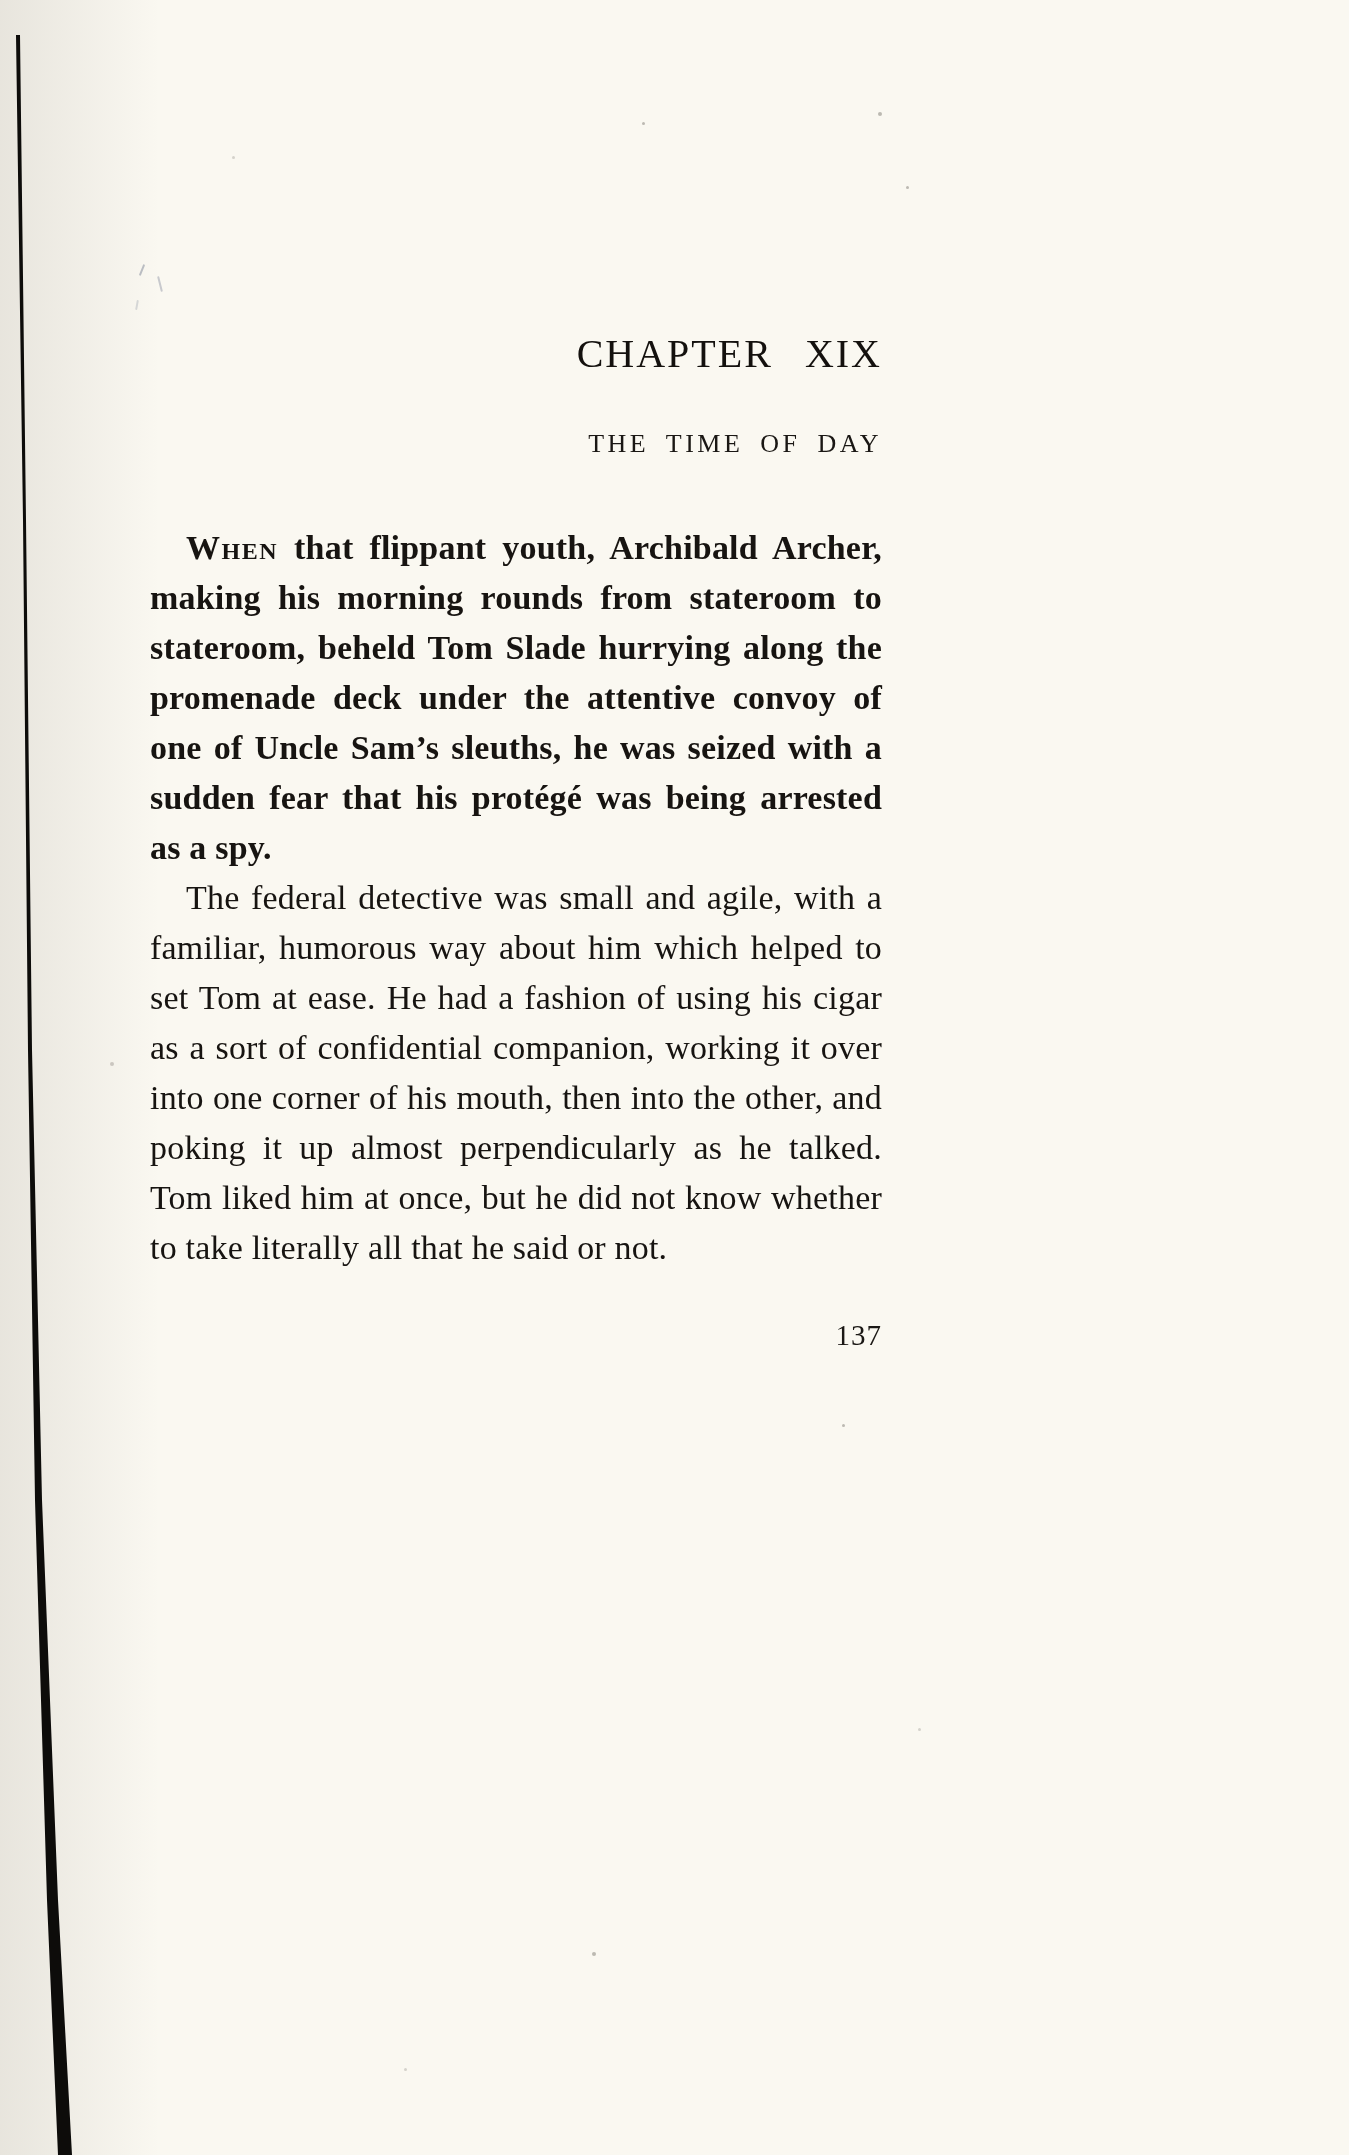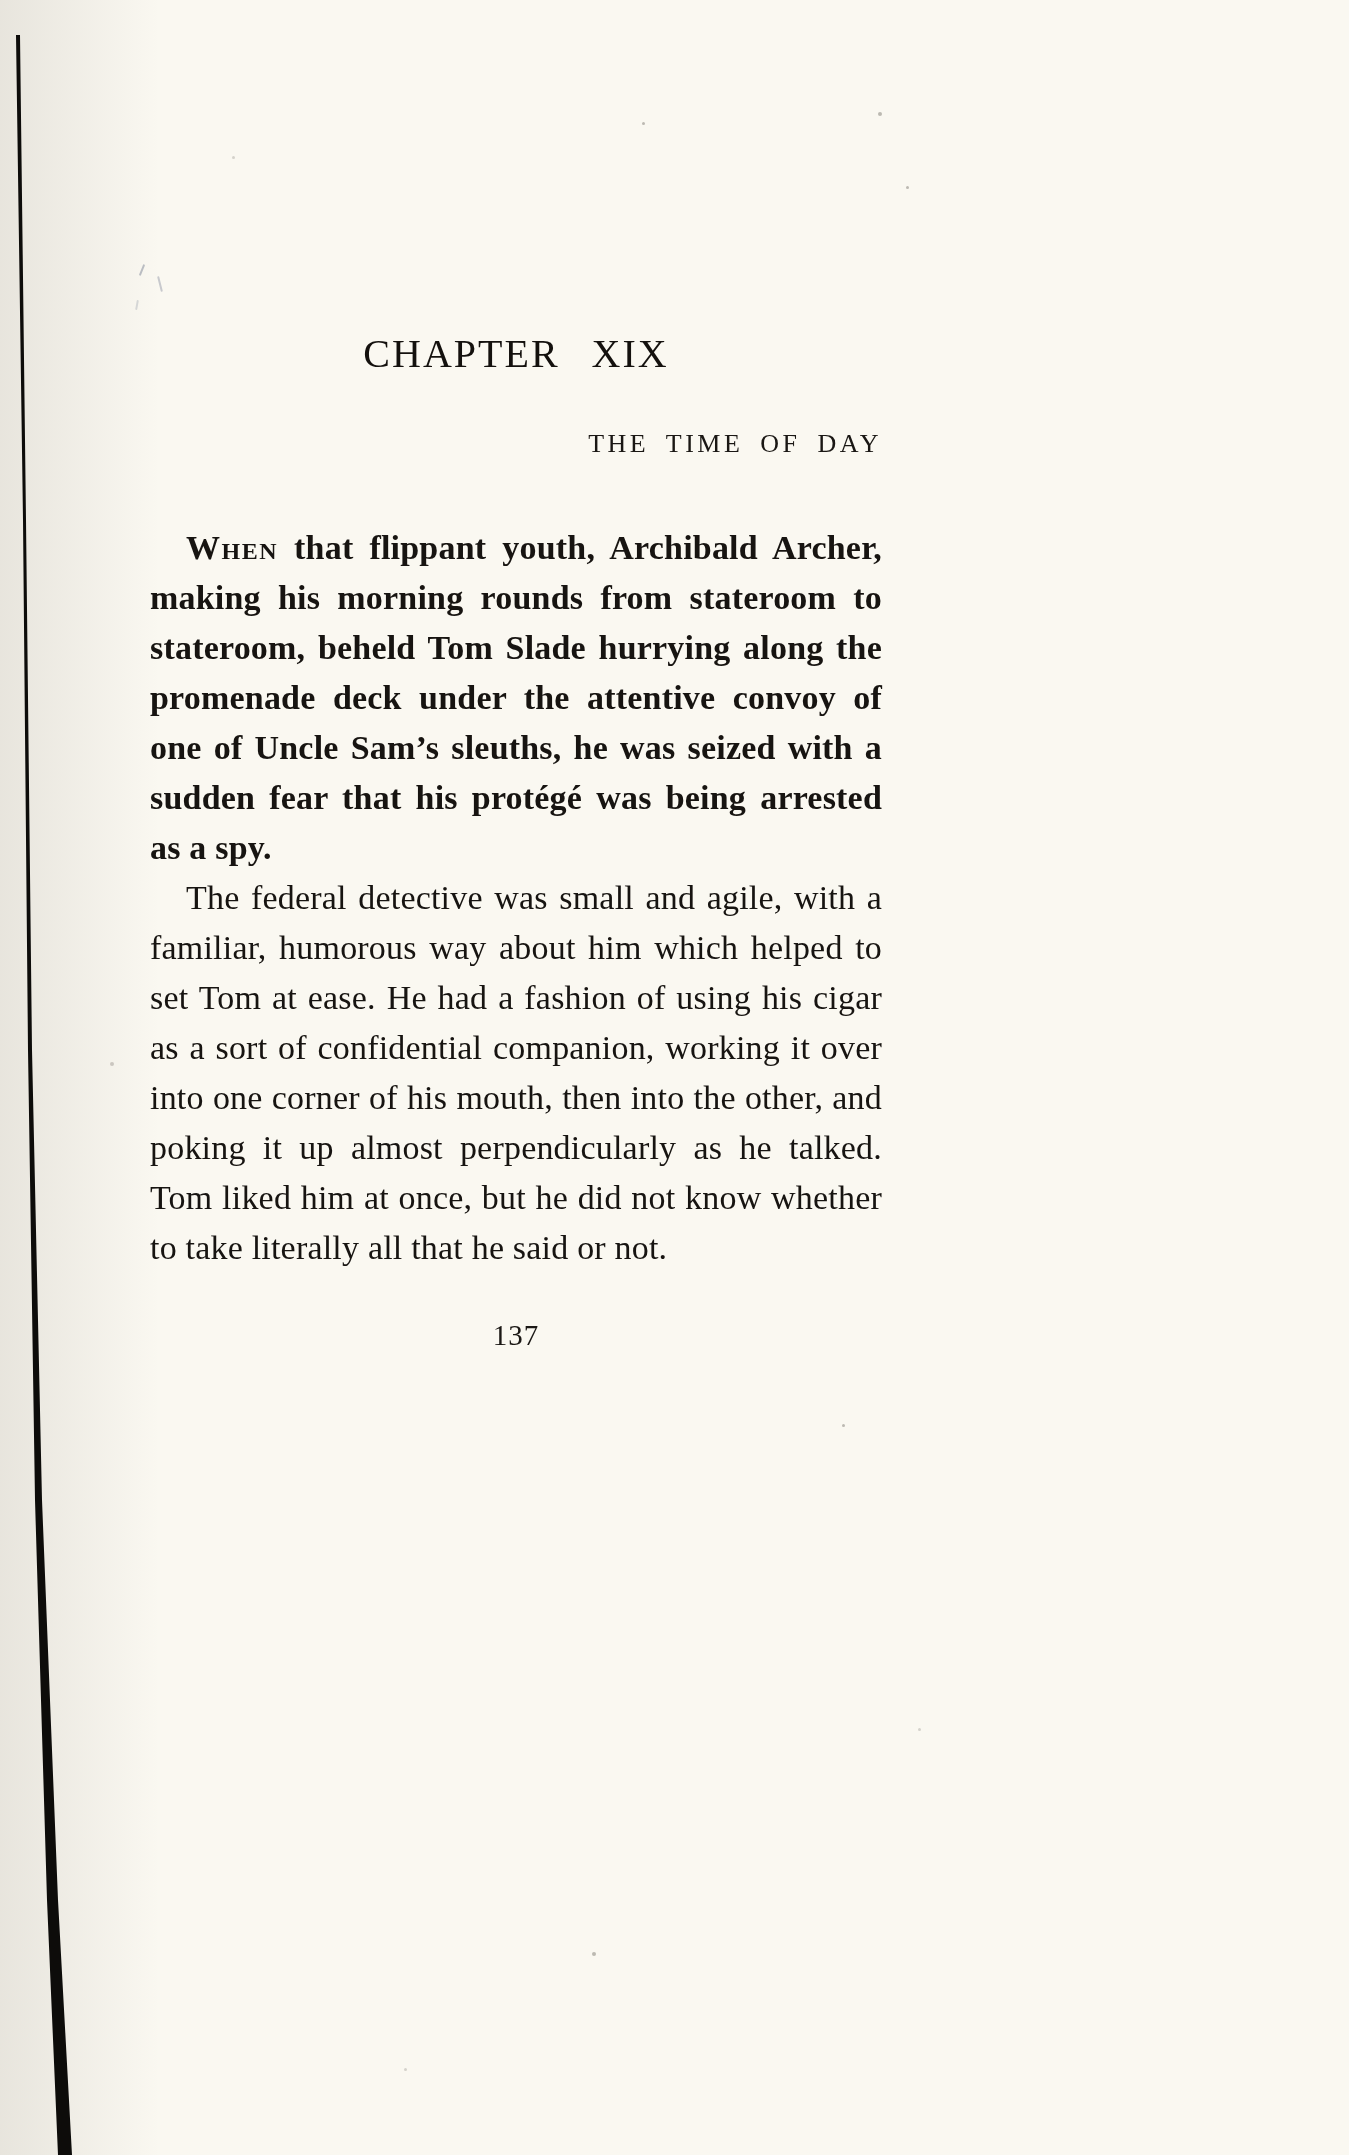--- a/index.html
+++ b/index.html
@@ -16,34 +16,34 @@
   }
   .page{position:absolute;inset:0;}
   .gutter-shade{
     position:absolute;left:0;top:0;bottom:0;width:160px;
     background:linear-gradient(to right, rgba(70,60,45,0.10), rgba(70,60,45,0));
     pointer-events:none;
   }
   .binding-svg{position:absolute;left:0;top:0;}
   .text-block{position:absolute;left:150px;top:330px;width:732px;}
   .chapter-title{
-    margin:0;font-size:40px;font-weight:400;text-align:center;
+    margin:0;font-size:40px;font-weight:400;text-align:right;
     letter-spacing:2px;word-spacing:20px;color:#14110e;
   }
   .section-title{
     margin:52px 0 0;font-size:26px;font-weight:400;text-align:right;
     letter-spacing:3.5px;word-spacing:7px;color:#1a1714;
   }
   .body-par{
     margin:0;font-size:34px;line-height:50px;text-align:justify;
     text-indent:36px;color:#171411;letter-spacing:0.2px;
   }
   .body-par.first{margin-top:64px;font-weight:bold;}
   .lead{font-variant:small-caps;letter-spacing:1.5px;}
-  .page-number{margin-top:46px;text-align:center;font-size:29px;letter-spacing:1px;}
+  .page-number{margin-top:46px;text-align:right;font-size:29px;letter-spacing:1px;}
   .speck{position:absolute;background:rgba(45,40,33,0.30);border-radius:50%;}
   .pencil{position:absolute;background:rgba(110,120,140,0.45);border-radius:2px;}
 </style>
 </head>
 <body>
 
 <div class="page">
 
   <div class="gutter-shade"></div>
 

